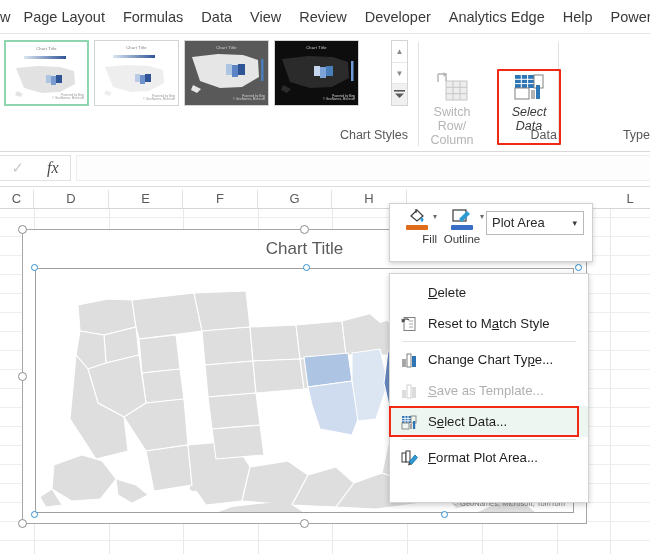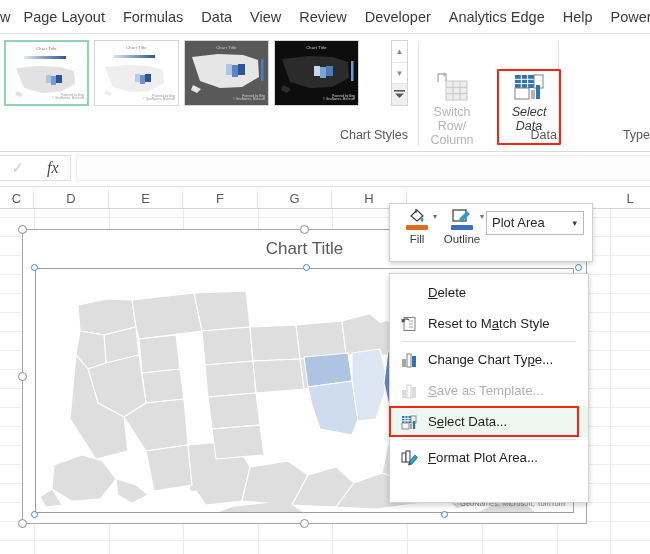--- a/index.html
+++ b/index.html
@@ -490,21 +490,21 @@
   <div class="handle-o" style="left:18px;  top:519px;"></div>
   <div class="handle-o" style="left:300px; top:519px;"></div>
 
   <div class="handle-b" style="left:31px;  top:264px;"></div>
   <div class="handle-b" style="left:303px; top:264px;"></div>
   <div class="handle-b" style="left:575px; top:264px;"></div>
   <div class="handle-b" style="left:31px;  top:511px;"></div>
   <div class="handle-b" style="left:441px; top:511px;"></div>
 
   <div class="mini-toolbar">
-    <div class="mt-btn" style="left:7px; width:40px;">
+    <div class="mt-btn" style="left:7px; width:40px;text-align:right;">
       <svg width="20" height="17" viewBox="0 0 20 17" style="display:block;margin:0 auto">
         <path d="M4 8 L10 2 L16 8 L10 13 Z" fill="#ffffff" stroke="#3a3a3a" stroke-width="1.2"></path>
         <path d="M9 1 L9 5" stroke="#3a3a3a" stroke-width="1.2"></path>
         <path d="M15 9 q3 3 0 5 q-3 -2 0 -5 z" fill="#2e9bd6"></path>
       </svg>
       <div class="mt-swatch" style="background:#e06c1e"></div>
       <span class="mt-lbl">Fill</span>
     </div>
     <span class="mt-caret" style="left:43px; top:8px;">▾</span>
 

